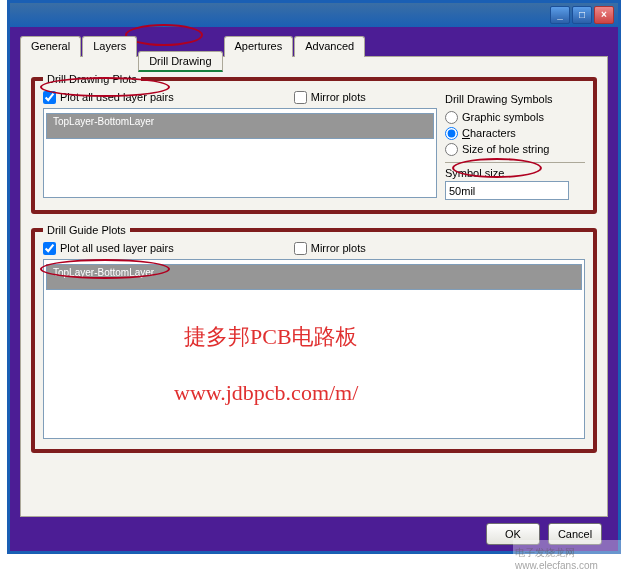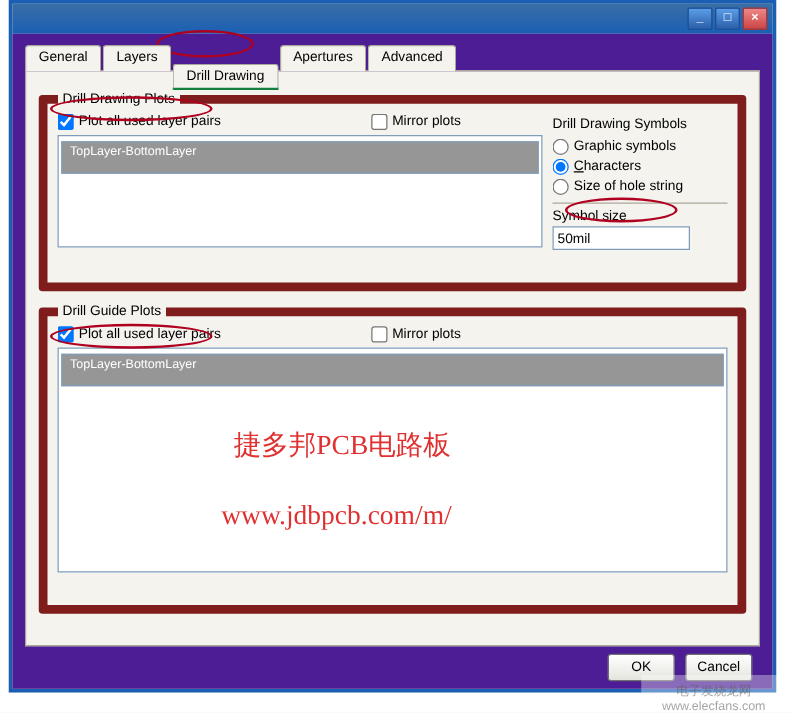--- a/index.html
+++ b/index.html
@@ -76,23 +76,23 @@
       z-index: 3;
     }
     .tab-page {
       border: 1px solid #aca899;
       border-top: none;
       padding: 10px;
       background: #f4f3ee;
       height: 460px;
     }
     fieldset {
-      border: 7px solid #7f1d1d;
+      border: 4px solid #7f1d1d;
       border-radius: 3px;
-      padding: 6px 8px 26px 8px;
+      padding: 6px 8px 10px 8px;
       margin: 6px 0 10px 0;
       background: #f4f3ee;
     }
     legend {
       font-size: 11px;
       padding: 0 4px;
       color: #000;
     }
     .row-top {
       display: flex;
@@ -130,21 +130,21 @@
     .flex-cols {
       display: flex;
       gap: 8px;
     }
     .col-left { flex: 1; }
     .col-right { width: 140px; }
     .sym-title { font-size: 11px; margin: 2px 0 6px 0; }
     .rbwrap { margin: 3px 0; }
     .sym-size-lbl { margin: 6px 0 2px 0; border-top:1px solid #aca899; padding-top:4px;}
     .sym-input {
-      width: 110px;
+      width: 124px;
       height: 19px;
       border: 1px solid #7f9db9;
       font-size: 11px;
       padding: 1px 3px;
       background:#fff;
     }
     .btn-row {
       position: absolute;
       right: 16px;
       bottom: 6px;
@@ -185,21 +185,21 @@
     }
     .corner-wm {
       position: absolute;
       right: 0;
       bottom: 0;
       width: 120px;
       height: 30px;
       background: rgba(255,255,255,0.35);
       color: rgba(90,90,90,0.55);
       font-size: 10px;
-      text-align: center;
+      text-align: left;
       padding: 6px 6px 2px 2px;
     }
     .underline { text-decoration: underline; }
   </style>
 </head>
 <body>
 
 <div class="window">
   <div class="titlebar">
     <div class="win-btns">

